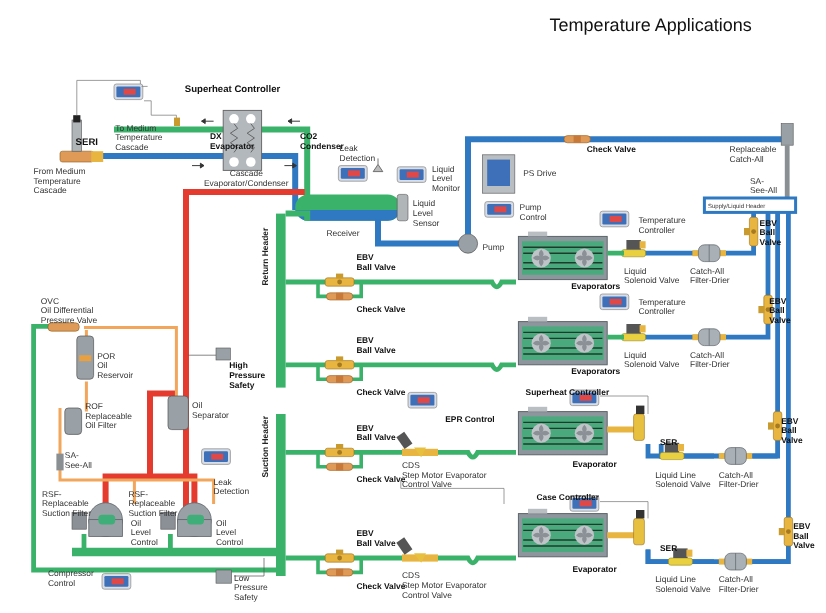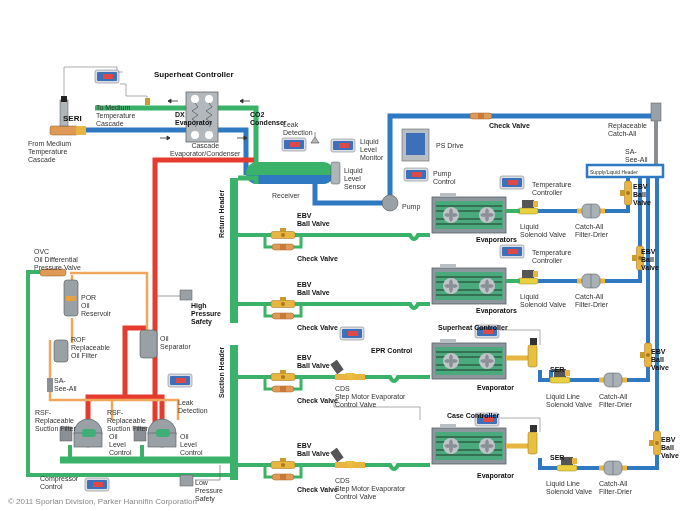--- a/index.html
+++ b/index.html
@@ -13,20 +13,21 @@
   .lbl.m{font-size:8px;line-height:9px;}
   .vert{position:absolute;font-size:7px;font-weight:bold;color:#222;transform:rotate(-90deg);transform-origin:left top;white-space:nowrap;}
   .copyright{position:absolute;left:8px;top:497px;font-size:8px;color:#888;white-space:nowrap;}
 </style>
 </head>
 <body>
 
 <div id="stage">
 
   <div class="subtitle">
+      <div>Temperature Applications</div>
     </div>
 
   <svg width="688" height="511" style="position:absolute;left:0;top:0">
     <defs>
       <g id="ctrl">
         <rect x="0" y="0" width="24" height="13" rx="2" fill="#d8dde6" stroke="#888" stroke-width="0.6"></rect>
         <rect x="2" y="2" width="20" height="9" rx="1" fill="#3d70b8"></rect>
         <rect x="8" y="4" width="10" height="5" fill="#e04848"></rect>
       </g>
       <g id="fan">
@@ -449,14 +450,13 @@
   <div class="lbl" style="left:40px;top:475px">
       <div>Compressor</div>
       <div>Control</div>
     </div>
   <div class="lbl" style="left:195px;top:479px">
       <div>Low</div>
       <div>Pressure</div>
       <div>Safety</div>
     </div>
 
-  <div class="copyright">© 2011 Sporlan Division, Parker Hannifin Corporation</div>
 </div>
 
 </body></html>

